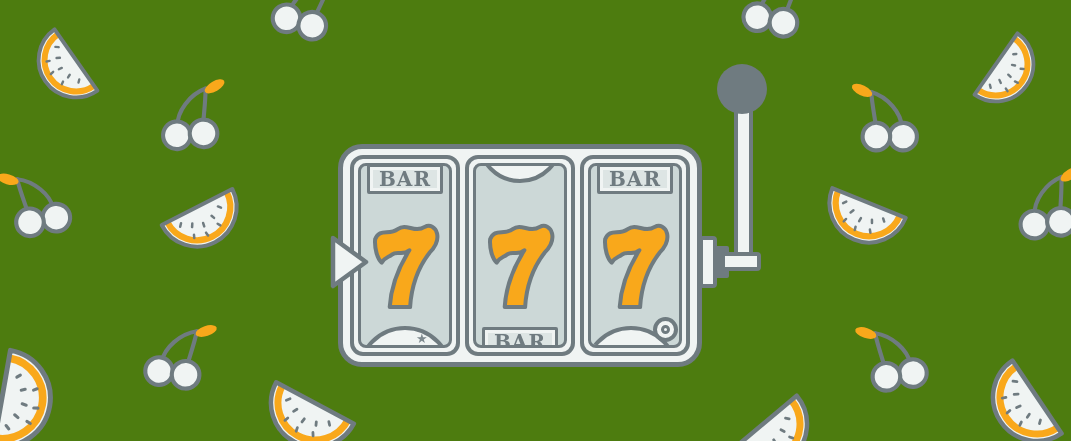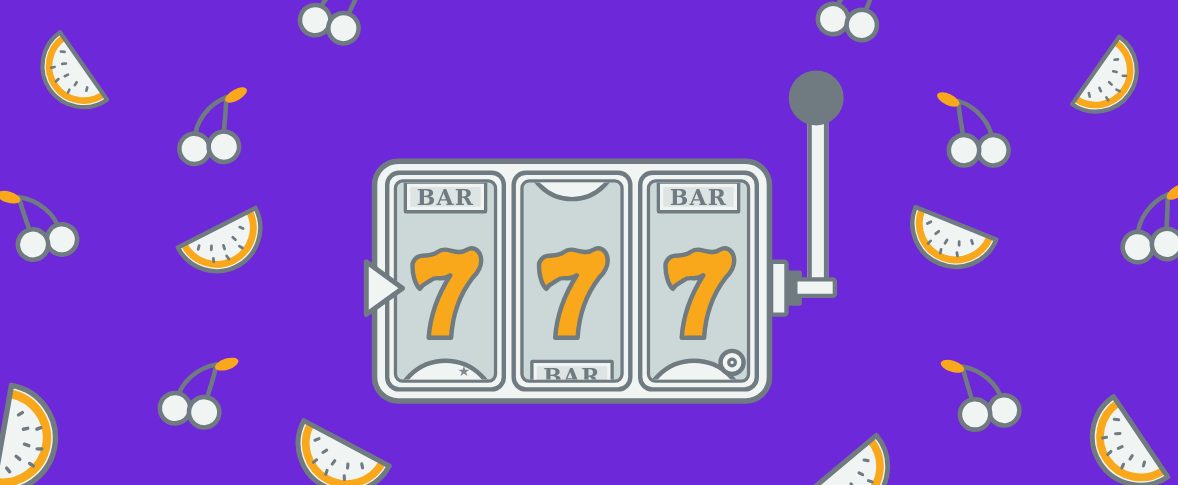--- a/index.html
+++ b/index.html
@@ -1,18 +1,18 @@
 <!DOCTYPE html>
 <html><head>
 <meta charset="utf-8">
 <style>
   html,body{margin:0;padding:0;background:#9aa5a8;}
   .stage{
     position:relative;width:1071px;height:441px;overflow:hidden;
-    background:#6d28d9;font-family:"DejaVu Sans",sans-serif;
+    background:#4d7c0f;font-family:"DejaVu Sans",sans-serif;
   }
   .stage *{box-sizing:border-box;}
   .bg-pattern{position:absolute;left:0;top:0;}
 
   
   .machine-body{
     position:absolute;left:338px;top:144px;width:364px;height:223px;
     background:#f0f4f3;border:5px solid #6f7b80;border-radius:24px;
     display:flex;gap:5px;padding:6px 7px;
   }

